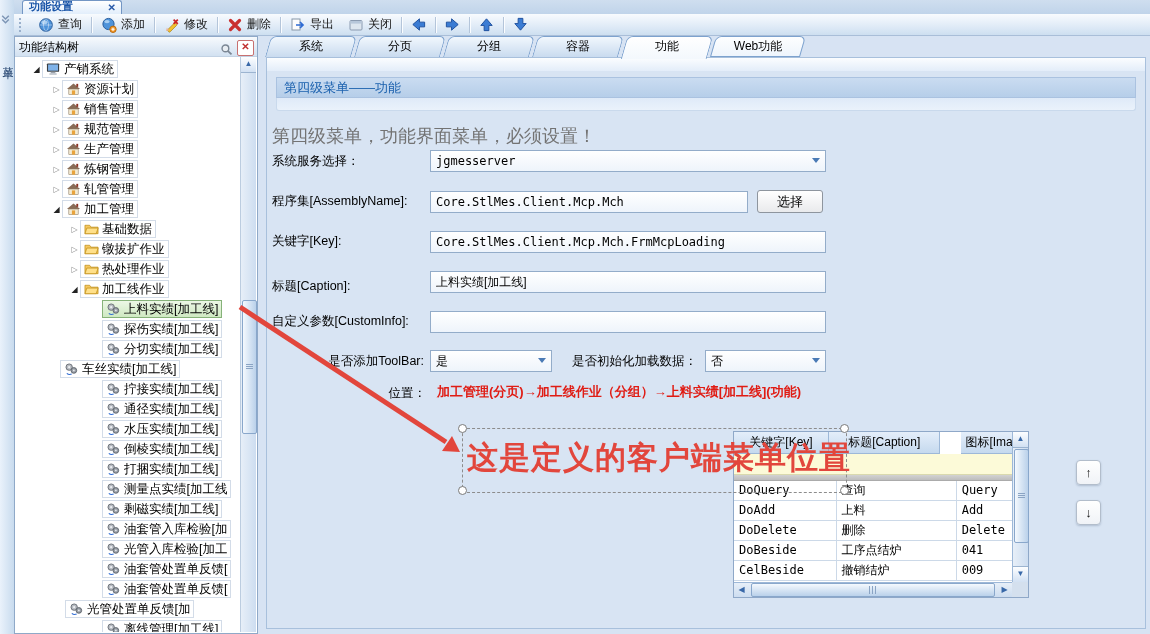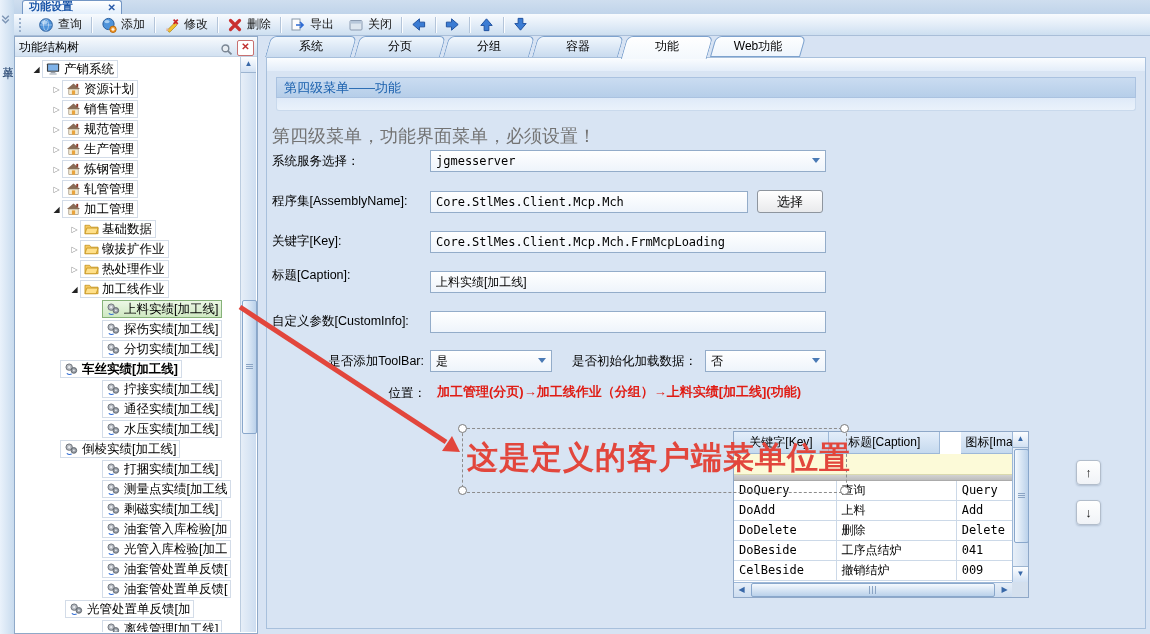--- a/index.html
+++ b/index.html
@@ -440,21 +440,21 @@
               <circle cx="5.5" cy="5" r="3.4" fill="#b8bcc2" stroke="#6a6f76"></circle>
               <circle cx="5.5" cy="5" r="1.2" fill="#eceff2"></circle>
               <circle cx="10.5" cy="8.5" r="3" fill="#9aa0a8" stroke="#5e646c"></circle>
               <circle cx="10.5" cy="8.5" r="1" fill="#e6e9ec"></circle>
               <path d="M3 11.6 q2.2 2 5.2 0.8" stroke="#2e6bd4" stroke-width="1.2" fill="none"></path>
             </svg>
           </span>
           <span class="tlabel">分切实绩[加工线]</span>
         </span>
       </div>
-      <div class="tnode" style="padding-left: 44px; font-weight: bold;">
+      <div class="tnode" style="padding-left: 44px;">
         <span class="nbox">
           <span class="ticon">
             <svg viewBox="0 0 16 14">
               <circle cx="5.5" cy="5" r="3.4" fill="#b8bcc2" stroke="#6a6f76"></circle>
               <circle cx="5.5" cy="5" r="1.2" fill="#eceff2"></circle>
               <circle cx="10.5" cy="8.5" r="3" fill="#9aa0a8" stroke="#5e646c"></circle>
               <circle cx="10.5" cy="8.5" r="1" fill="#e6e9ec"></circle>
               <path d="M3 11.6 q2.2 2 5.2 0.8" stroke="#2e6bd4" stroke-width="1.2" fill="none"></path>
             </svg>
           </span>
@@ -496,21 +496,21 @@
               <circle cx="5.5" cy="5" r="3.4" fill="#b8bcc2" stroke="#6a6f76"></circle>
               <circle cx="5.5" cy="5" r="1.2" fill="#eceff2"></circle>
               <circle cx="10.5" cy="8.5" r="3" fill="#9aa0a8" stroke="#5e646c"></circle>
               <circle cx="10.5" cy="8.5" r="1" fill="#e6e9ec"></circle>
               <path d="M3 11.6 q2.2 2 5.2 0.8" stroke="#2e6bd4" stroke-width="1.2" fill="none"></path>
             </svg>
           </span>
           <span class="tlabel">水压实绩[加工线]</span>
         </span>
       </div>
-      <div class="tnode" style="padding-left: 44px;">
+      <div class="tnode" style="padding-left: 86px;">
         <span class="nbox">
           <span class="ticon">
             <svg viewBox="0 0 16 14">
               <circle cx="5.5" cy="5" r="3.4" fill="#b8bcc2" stroke="#6a6f76"></circle>
               <circle cx="5.5" cy="5" r="1.2" fill="#eceff2"></circle>
               <circle cx="10.5" cy="8.5" r="3" fill="#9aa0a8" stroke="#5e646c"></circle>
               <circle cx="10.5" cy="8.5" r="1" fill="#e6e9ec"></circle>
               <path d="M3 11.6 q2.2 2 5.2 0.8" stroke="#2e6bd4" stroke-width="1.2" fill="none"></path>
             </svg>
           </span>
@@ -686,21 +686,21 @@
 <div class="abs finput" style="left:430px;top:150px;width:396px;">jgmesserver</div>
 <div class="abs combo-arrow" style="left:812px;top:158px;"></div>
 
 <div class="abs flabel" style="left:272px;top:193px;">程序集[AssemblyName]:</div>
 <div class="abs finput" style="left:430px;top:191px;width:318px;">Core.StlMes.Client.Mcp.Mch</div>
 <div class="abs btn-choose">选择</div>
 
 <div class="abs flabel" style="left:272px;top:233px;">关键字[Key]:</div>
 <div class="abs finput" style="left:430px;top:231px;width:396px;">Core.StlMes.Client.Mcp.Mch.FrmMcpLoading</div>
 
-<div class="abs flabel" style="left:272px;top:267px;">标题[Caption]:</div>
+<div class="abs flabel" style="left:272px;top:278px;">标题[Caption]:</div>
 <div class="abs finput" style="left:430px;top:271px;width:396px;font-family:'Liberation Sans',sans-serif;">上料实绩[加工线]</div>
 
 <div class="abs flabel" style="left:272px;top:313px;">自定义参数[CustomInfo]:</div>
 <div class="abs finput" style="left:430px;top:311px;width:396px;"></div>
 
 <div class="abs flabel" style="left:300px;top:353px;width:124px;text-align:right;">是否添加ToolBar:</div>
 <div class="abs finput" style="left:430px;top:350px;width:122px;font-family:'Liberation Sans',sans-serif;">是</div>
 <div class="abs combo-arrow" style="left:538px;top:358px;"></div>
 
 <div class="abs flabel" style="left:572px;top:353px;">是否初始化加载数据：</div>

